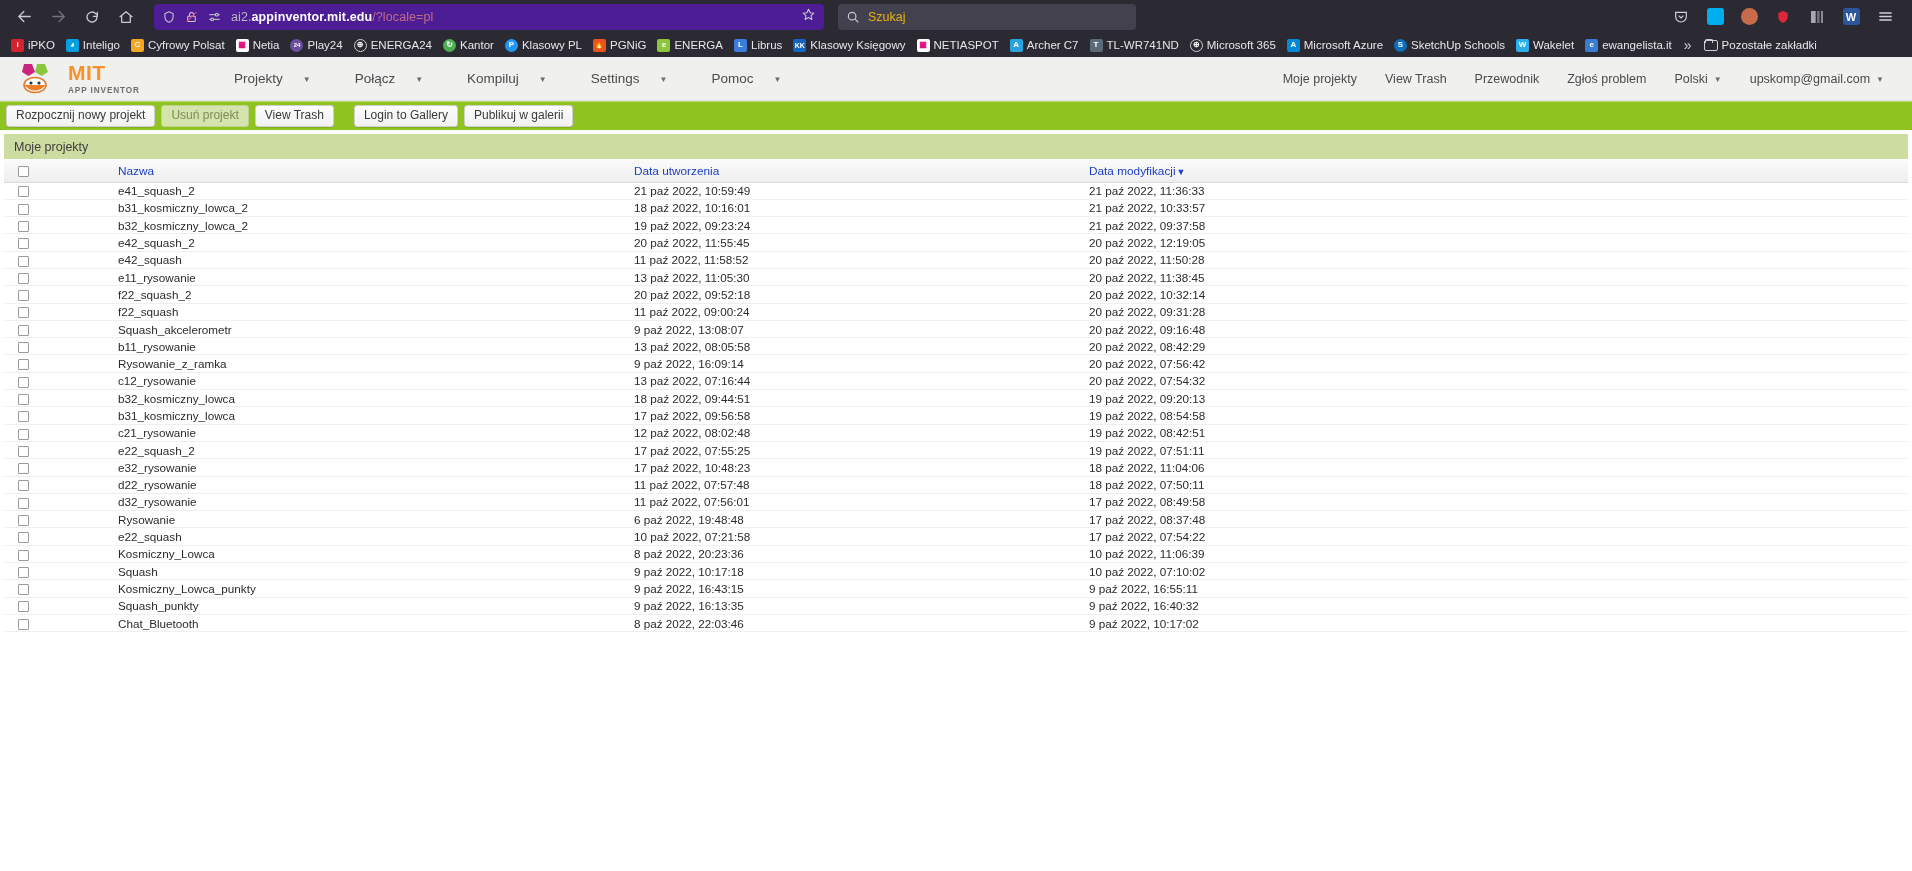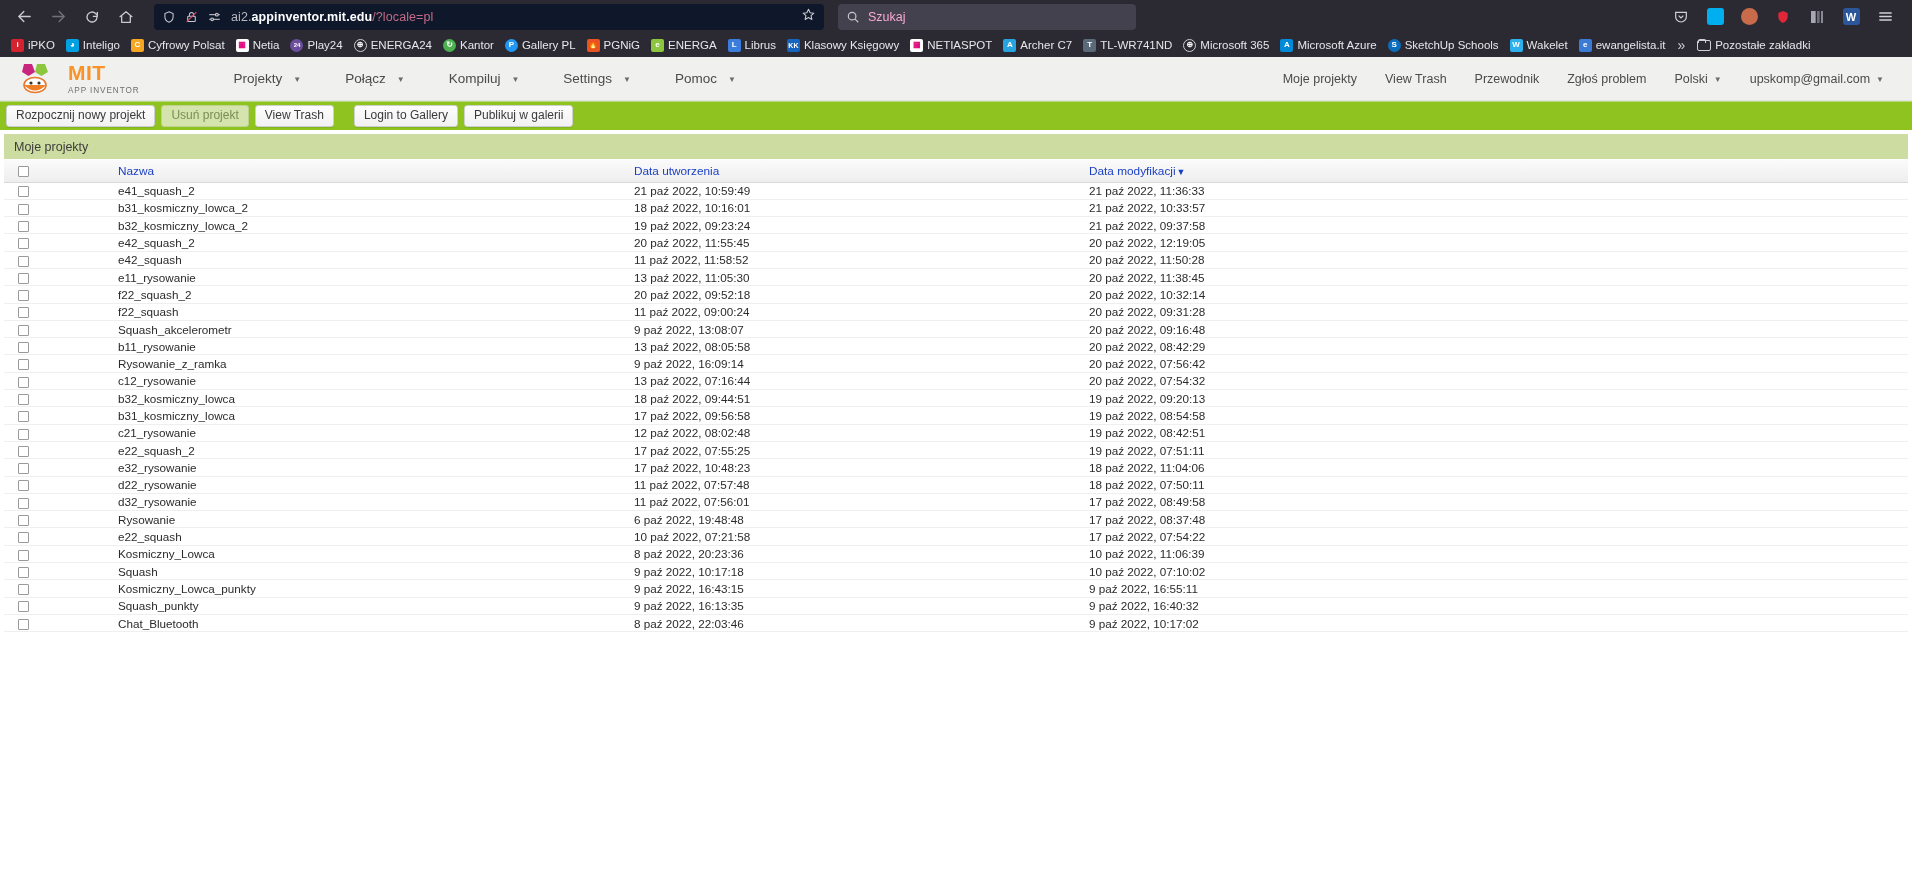--- a/index.html
+++ b/index.html
@@ -31,21 +31,21 @@
     color: #c9c9cf;
   }
   .nav-btn svg { display: block; }
   .nav-btn.disabled { opacity: 0.45; }
 
   .urlbar {
     flex: 0 0 auto;
     width: 670px;
     margin-left: 10px;
     height: 26px;
-    background: #0f172a;
+    background: #4c1d95;
     border-radius: 4px;
     display: flex;
     align-items: center;
     padding: 0 8px;
     gap: 9px;
   }
   .urlbar .url-text {
     font-size: 12.5px;
     color: #b8b8bf;
     white-space: nowrap;
@@ -59,21 +59,21 @@
     width: 298px;
     height: 26px;
     margin-left: 12px;
     background: #42414d;
     border-radius: 4px;
     display: flex;
     align-items: center;
     padding: 0 8px;
     gap: 8px;
   }
-  .searchbar .ph { font-size: 12.5px; color: #f9a8d4; }
+  .searchbar .ph { font-size: 12.5px; color: #eab308; }
 
   .chrome-right {
     margin-left: auto;
     display: flex;
     align-items: center;
     gap: 4px;
     padding-right: 4px;
   }
   .chrome-icon {
     width: 30px; height: 28px;
@@ -137,30 +137,30 @@
     border-bottom: 1px solid #e2e2e0;
   }
   .logo-wrap { display: flex; align-items: center; gap: 8px; }
   .logo-mark { width: 42px; height: 34px; position: relative; }
   .logo-text { display: flex; flex-direction: column; line-height: 1; }
   .logo-mit {
     font-size: 21px; font-weight: bold; color: #f79328;
     letter-spacing: .5px;
   }
   .logo-sub {
-    font-size: 8.2px; font-weight: normal; color: #6f6f6f;
+    font-size: 8.2px; font-weight: bold; color: #6f6f6f;
     letter-spacing: .9px; margin-top: 4px;
   }
 
   .main-nav { display: flex; align-items: center; margin-left: 72px; gap: 0; }
   .main-nav .nav-item {
     font-size: 13.5px;
     color: #4b4b4b;
     padding: 6px 22px;
-    display: flex; align-items: center; gap: 11px;
+    display: flex; align-items: center; gap: 20px;
   }
   .caret { font-size: 8px; color: #6c6c6c; position: relative; top: 1px; }
 
   .header-right { margin-left: auto; display: flex; align-items: center; }
   .header-right .hr-item {
     font-size: 12.5px;
     color: #4b4b4b;
     padding: 6px 14px;
     display: flex; align-items: center; gap: 6px;
   }
@@ -387,21 +387,21 @@
     <div class="bm">
         <span class="bmi" style="background:#2b2a33;color:#fff;border:1px solid #cfcfcf;border-radius:50%">⊕</span>
         <span>ENERGA24</span>
       </div>
     <div class="bm">
         <span class="bmi" style="background:#4caf50;border-radius:50%">↻</span>
         <span>Kantor</span>
       </div>
     <div class="bm">
         <span class="bmi" style="background:#2196f3;border-radius:50%">P</span>
-        <span>Gallery PL</span>
+        <span>Klasowy PL</span>
       </div>
     <div class="bm">
         <span class="bmi" style="background:#e8531f">🔥</span>
         <span>PGNiG</span>
       </div>
     <div class="bm">
         <span class="bmi" style="background:#8cc63e">e</span>
         <span>ENERGA</span>
       </div>
     <div class="bm">

